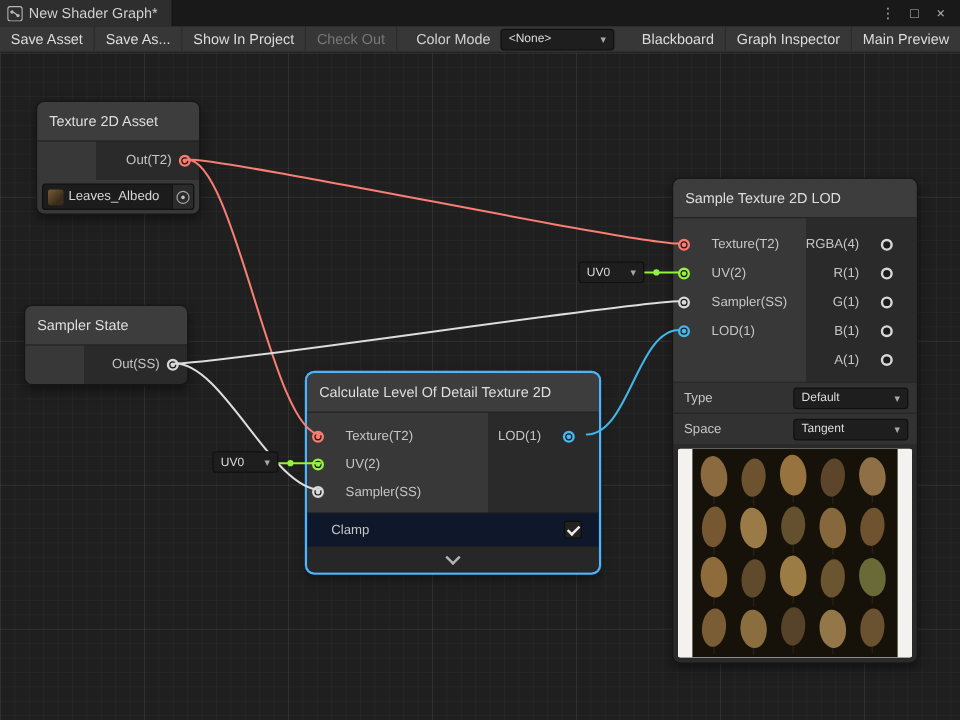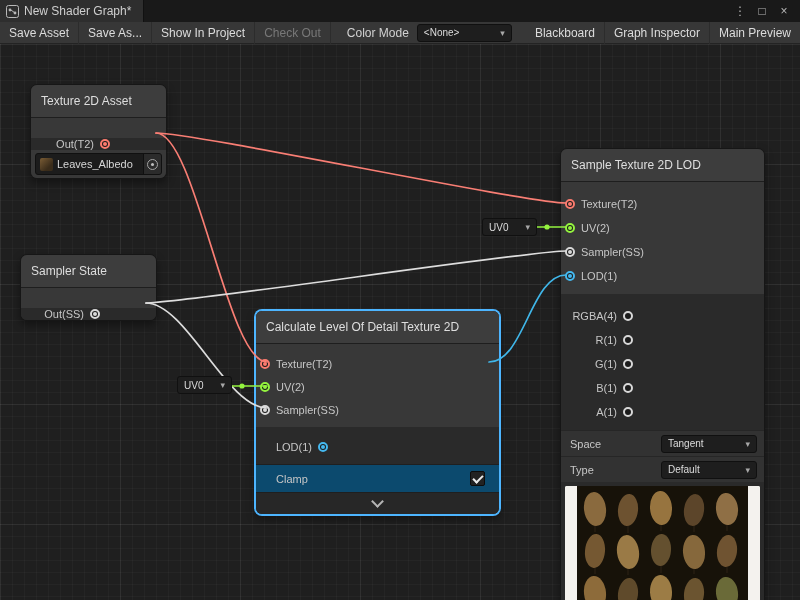--- a/index.html
+++ b/index.html
@@ -38,24 +38,24 @@
   .e-white{stroke:var(--edge-sampler);}
   .e-cyan{stroke:var(--edge-lod);}
   .e-green{stroke:var(--port-uv);stroke-width:1.4;}
 
   
   .node{position:absolute;z-index:2;background:#2a2a2a;border:1px solid #161616;border-radius:7px;
     overflow:hidden;box-shadow:0 4px 9px rgba(0,0,0,.4);font-size:11px;color:#c6c6c6;}
   .node.selected{border-color:var(--selection);box-shadow:0 0 0 1px var(--selection),0 4px 9px rgba(0,0,0,.4);}
   .hdr{height:33px;line-height:32px;padding:0 10px;background:#3d3d3d;border-bottom:1px solid #1e1e1e;
     font-size:12px;color:#dedede;white-space:nowrap;overflow:hidden;}
-  .body{display:flex;align-items:stretch;background:#2a2a2a;flex-direction:column;}
+  .body{display:flex;align-items:stretch;background:#2a2a2a;}
   .incol{flex:1;background:#383838;}
   .outcol{width:92px;background:#2a2a2a;}
-  .prow{display:flex;align-items:center;height:23px;gap:6px;padding-left:4px;white-space:nowrap;}
+  .prow{display:flex;align-items:center;height:23px;gap:18px;padding-left:4px;white-space:nowrap;}
   .prow.out{justify-content:flex-end;padding-right:20px;padding-left:0;}
   .port{display:inline-block;width:10px;height:10px;border:2px solid #999;border-radius:50%;
     background:#1b1b1b;position:relative;flex:0 0 auto;}
   .port.connected::after{content:"";position:absolute;left:1px;top:1px;right:1px;bottom:1px;
     border-radius:50%;background:currentColor;}
   .p-red{border-color:var(--port-texture);color:var(--port-texture);}
   .p-green{border-color:var(--port-uv);color:var(--port-uv);}
   .p-gray{border-color:var(--port-sampler);color:var(--port-sampler);}
   .p-cyan{border-color:var(--port-lod);color:var(--port-lod);}
 
@@ -89,21 +89,21 @@
   .props{background:#383838;padding:2px 0 5px 0;}
   .proprow{display:flex;align-items:center;height:22px;padding:0 8px;}
   .proprow .plabel{width:42px;color:#c2c2c2;}
   .proprow .dd{flex:1;}
 
   
   #node-calc{left:255px;top:310px;width:245px;}
   #node-calc .body{padding-top:0;}
   #node-calc .incol{padding:8px 0 6px 0;}
   #node-calc .outcol{padding:8px 0 6px 0;}
-  .ctrlrow{display:flex;align-items:center;height:28px;background:#0c4a6e;border-top:1px solid #1f1f1f;
+  .ctrlrow{display:flex;align-items:center;height:28px;background:#0f172a;border-top:1px solid #1f1f1f;
     padding:0 14px 0 20px;}
   .checkbox{width:15px;height:15px;background:#222;border:1px solid #0c0c0c;border-radius:2px;
     margin-left:auto;position:relative;}
   .checkbox.checked::after{content:"";position:absolute;left:2px;top:3px;width:8px;height:4px;
     border-left:2px solid #ececec;border-bottom:2px solid #ececec;transform:rotate(-45deg);}
   .expander{height:22px;background:#272727;border-top:1px solid #1f1f1f;display:flex;
     align-items:center;justify-content:center;}
   .chev{width:9px;height:9px;border-right:2px solid #b5b5b5;border-bottom:2px solid #b5b5b5;
     transform:rotate(45deg);margin-top:-5px;}
 
@@ -274,29 +274,29 @@
         <span>B(1)</span>
         <span class="port p-gray"></span>
       </div>
       <div class="prow out">
         <span>A(1)</span>
         <span class="port p-gray"></span>
       </div>
     </div>
   </div>
   <div class="ddrow">
+    <span class="plabel">Type</span>
+    <span class="dd">
+      <span>Default</span>
+    </span>
+  </div>
+  <div class="ddrow">
     <span class="plabel">Space</span>
     <span class="dd">
       <span>Tangent</span>
-    </span>
-  </div>
-  <div class="ddrow">
-    <span class="plabel">Type</span>
-    <span class="dd">
-      <span>Default</span>
     </span>
   </div>
   <div class="preview">
     <svg width="195" height="174" viewBox="0 0 195 174">
       <rect x="0" y="0" width="195" height="174" fill="#f4f2ee"></rect>
       <rect x="12" y="0" width="171" height="174" fill="#171209"></rect>
       <g stroke="#2a2015" stroke-width="1.2">
         <line x1="30" y1="38" x2="30" y2="46"></line>
           <line x1="63" y1="40" x2="63" y2="47"></line>
         <line x1="96" y1="37" x2="96" y2="45"></line>

